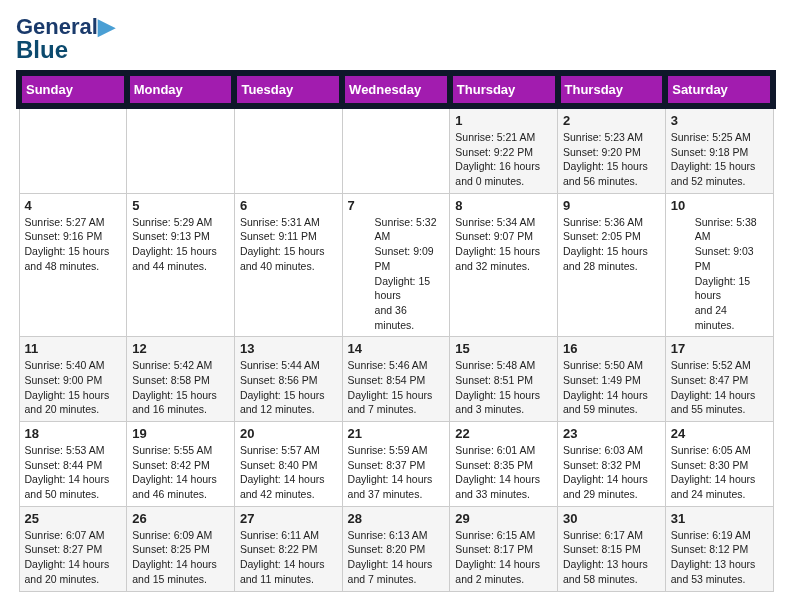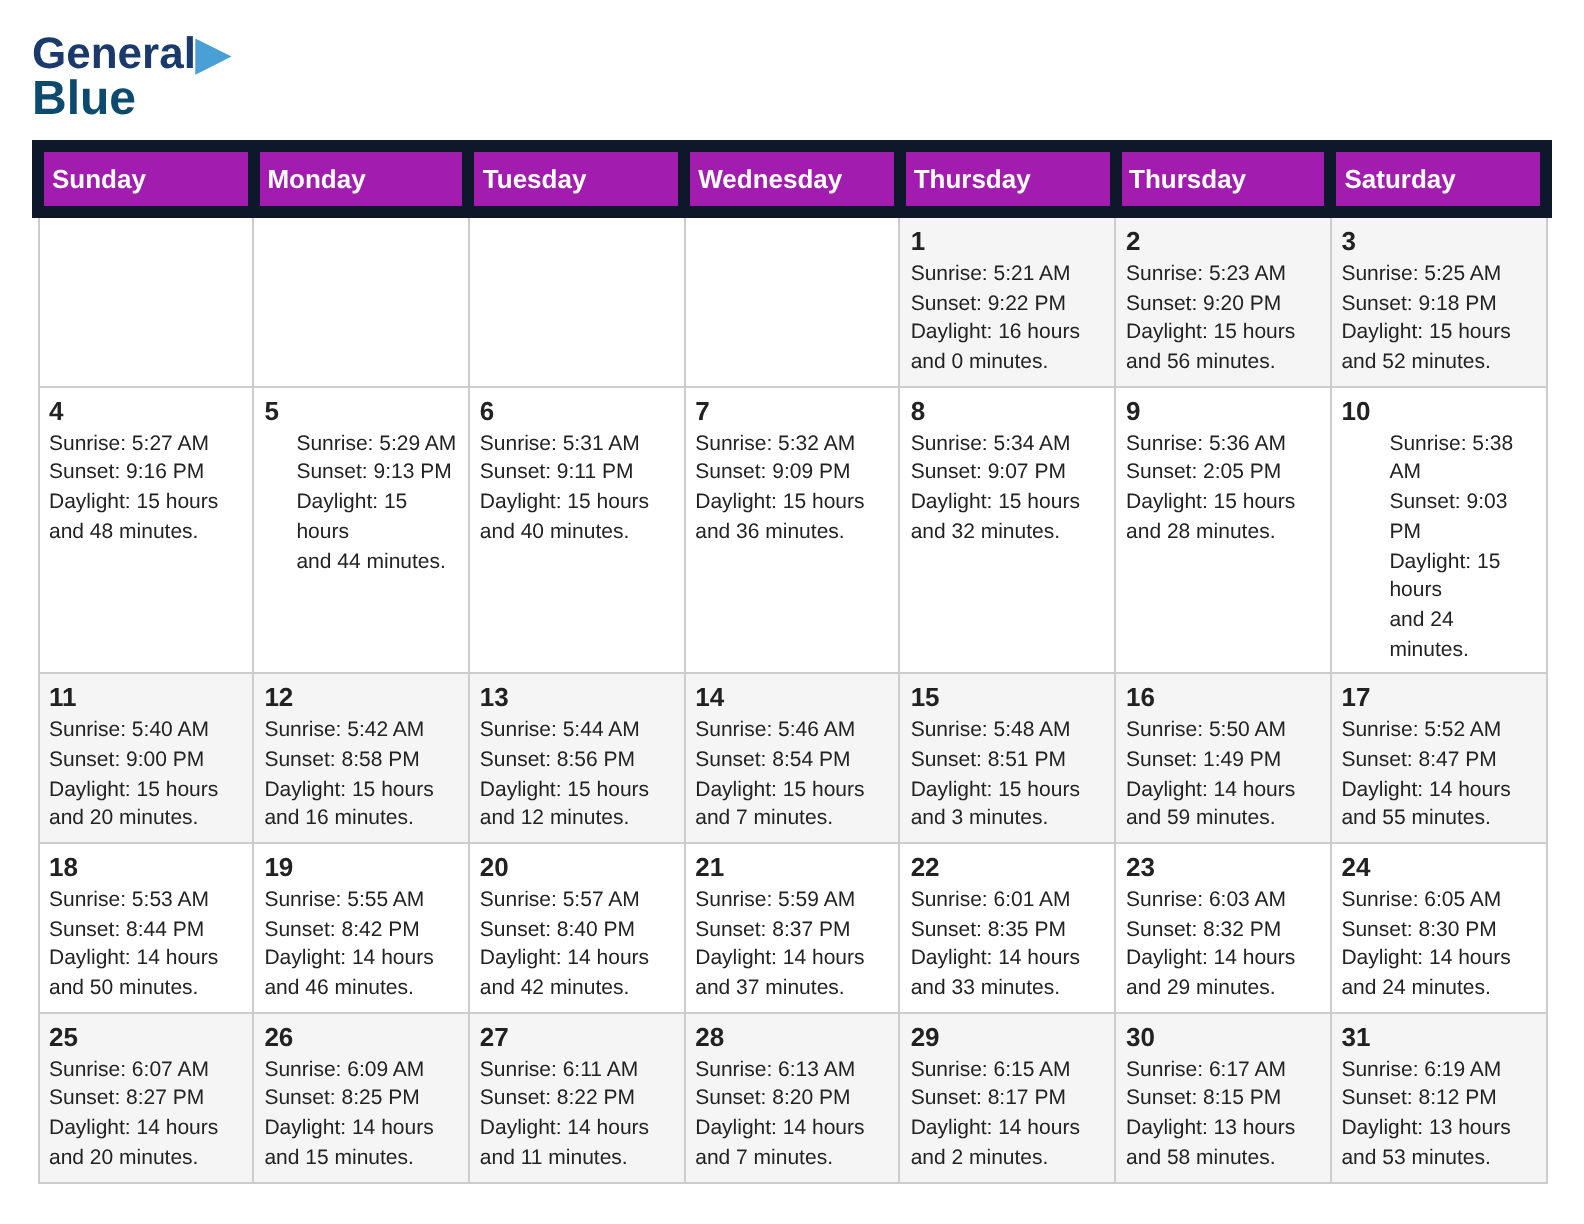--- a/index.html
+++ b/index.html
@@ -148,35 +148,35 @@
       <tr>
         <td>
           <span class="day-num">4</span>
           <div class="cell-content" style="white-space: pre-line;">Sunrise: 5:27 AM
 Sunset: 9:16 PM
 Daylight: 15 hours
 and 48 minutes.</div>
         </td>
         <td>
           <span class="day-num">5</span>
-          <div class="cell-content" style="white-space: pre-line; margin-left: 16px;">Sunrise: 5:29 AM
+          <div class="cell-content" style="white-space: pre-line;">Sunrise: 5:29 AM
 Sunset: 9:13 PM
 Daylight: 15 hours
 and 44 minutes.</div>
         </td>
         <td>
           <span class="day-num">6</span>
           <div class="cell-content" style="white-space: pre-line;">Sunrise: 5:31 AM
 Sunset: 9:11 PM
 Daylight: 15 hours
 and 40 minutes.</div>
         </td>
         <td>
           <span class="day-num">7</span>
-          <div class="cell-content" style="white-space: pre-line;">Sunrise: 5:32 AM
+          <div class="cell-content" style="white-space: pre-line; margin-left: 27px;">Sunrise: 5:32 AM
 Sunset: 9:09 PM
 Daylight: 15 hours
 and 36 minutes.</div>
         </td>
         <td>
           <span class="day-num">8</span>
           <div class="cell-content" style="white-space: pre-line;">Sunrise: 5:34 AM
 Sunset: 9:07 PM
 Daylight: 15 hours
 and 32 minutes.</div>

